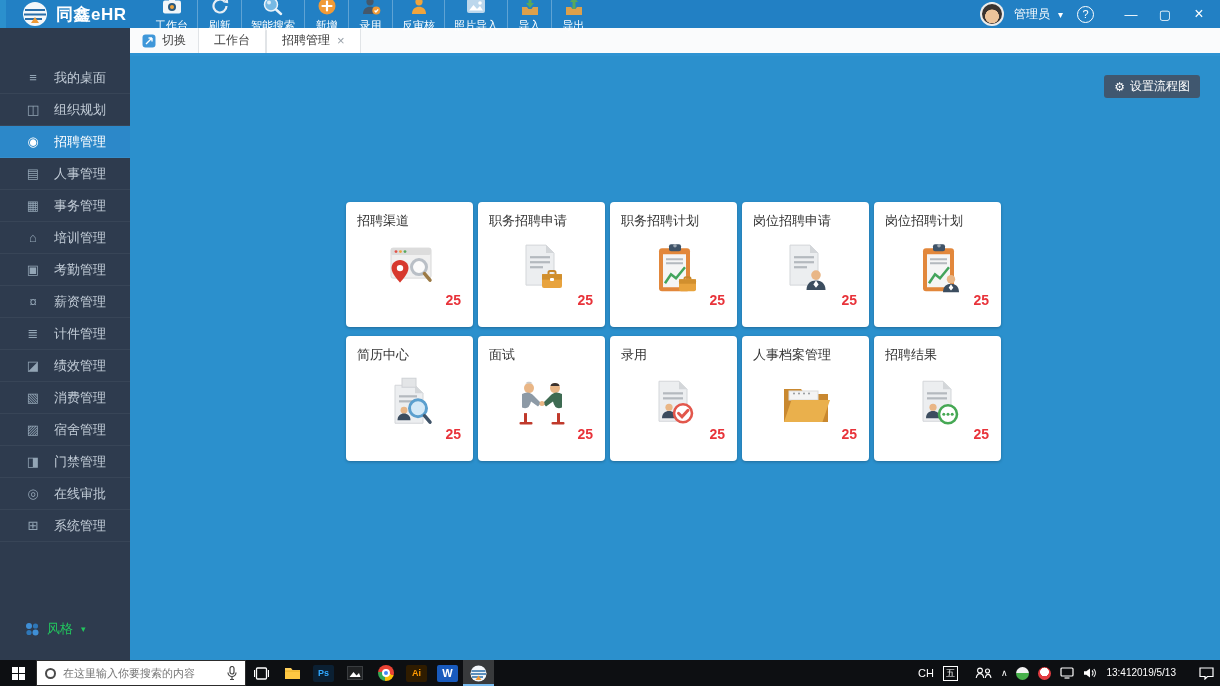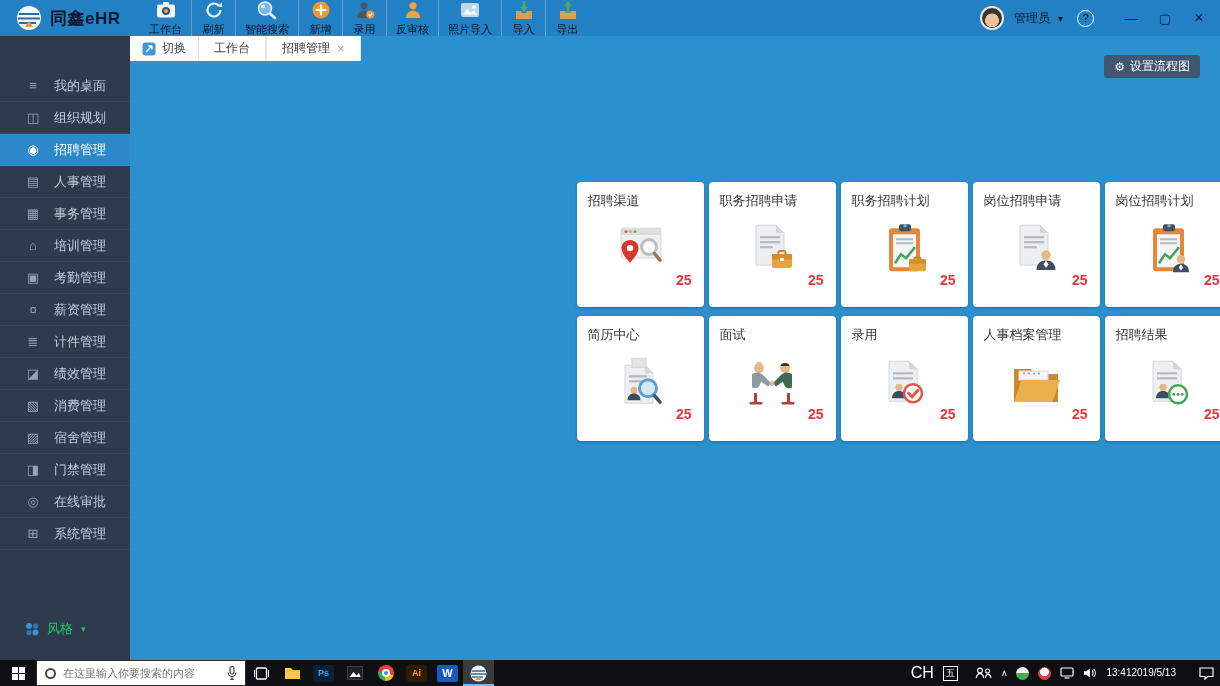--- a/index.html
+++ b/index.html
@@ -1,20 +1,20 @@
 <!DOCTYPE html>
 <html><head>
 <meta charset="utf-8">
 <style>
   * { margin:0; padding:0; box-sizing:border-box; }
   html,body { width:1220px; height:686px; overflow:hidden; font-family:"Liberation Sans","DejaVu Sans",sans-serif; }
   .screen { width:1220px; height:686px; display:flex; flex-direction:column; background:#2b90cd; }
 
   
-  .topbar { height:36px; background:#2280c4; display:flex; align-items:center; color:#0f172a; flex:0 0 auto; }
+  .topbar { height:28px; background:#2280c4; display:flex; align-items:center; color:#ffffff; flex:0 0 auto;margin-left:6px; }
   .logo { width:140px; display:flex; align-items:center; gap:8px; padding-left:16px; flex:0 0 auto; cursor:pointer; }
   .brand { font-size:17px; font-weight:bold; letter-spacing:.5px; white-space:nowrap; }
   .toolbar { display:flex; align-items:stretch; height:100%; }
   .tb-item { display:flex; flex-direction:column; align-items:center; justify-content:center; gap:2px; padding:0 9px; min-width:44px; cursor:pointer; position:relative; }
   .tb-item + .tb-item { border-left:1px solid rgba(255,255,255,.28); }
   .tb-item .lbl { font-size:11px; white-space:nowrap; }
   .topbar-right { margin-left:auto; display:flex; align-items:center; gap:4px; padding-right:6px; }
   .avatar { width:24px; height:24px; border-radius:50%; background:radial-gradient(circle at 50% 62%, #ecc39a 0 42%, #3a3330 45%); border:2px solid rgba(255,255,255,.9); cursor:pointer; }
   .username { font-size:12px; margin-left:6px; cursor:pointer; }
   .caret { font-size:10px; margin:0 10px 0 4px; cursor:pointer; }
@@ -25,21 +25,21 @@
   .bodyrow { flex:1; display:flex; min-height:0; }
   .sidebar { width:130px; background:#2e3b4e; position:relative; flex:0 0 auto; }
   .nav { padding-top:34px; }
   .nav-item { height:32px; display:flex; align-items:center; padding-left:25px; gap:13px; color:#c3cdd8; font-size:13px; cursor:pointer; border-bottom:1px solid rgba(255,255,255,.05); }
   .nav-item .nicon { width:16px; text-align:center; font-size:13px; color:#93a5b5; }
   .nav-item.active { background:#2c88c9; color:#fff; }
   .nav-item.active .nicon { color:#fff; }
   .style-picker { position:absolute; left:25px; bottom:22px; display:flex; align-items:center; gap:8px; color:#22c55e; font-size:13px; cursor:pointer; }
   .style-picker .caret2 { font-size:9px; }
 
-  .main { flex:1; display:flex; flex-direction:row; min-width:0; }
+  .main { flex:1; display:flex; flex-direction:column; min-width:0; }
   .tabbar { height:28px; background:#fafbfc; display:flex; align-items:stretch; border-bottom:3px solid #2e93d2; flex:0 0 auto; }
   .switch-btn { display:flex; align-items:center; gap:6px; padding:0 12px; font-size:12px; color:#444; cursor:pointer; }
   .tab { display:flex; align-items:center; gap:7px; padding:0 15px; font-size:12px; color:#444; background:#fff; border-left:1px solid #e1e4e7; border-right:1px solid #e1e4e7; cursor:pointer; }
   .tab.active { color:#333; }
   .tab-close { color:#98a0a8; font-size:13px; cursor:pointer; }
 
   .content { flex:1; background:#2b90cd; position:relative; min-height:0; }
   .flow-btn { position:absolute; top:19px; right:20px; height:23px; background:#40576f; color:#fff; border:none; border-radius:3px; padding:0 10px; font-size:12px; display:flex; align-items:center; gap:5px; cursor:pointer; font-family:inherit; }
   .flow-btn .gear { font-size:12px; }
 
@@ -57,21 +57,21 @@
   .tk-search input { border:none; outline:none; flex:1; font-size:11px; color:#444; font-family:inherit; background:transparent; min-width:0; }
   .tk-icon { width:31px; display:flex; align-items:center; justify-content:center; cursor:pointer; }
   .tk-icon.active { background:rgba(255,255,255,.18); box-shadow:inset 0 -2px 0 #76b9ed; }
   .appsq { width:21px; height:17px; display:flex; align-items:center; justify-content:center; font-size:9px; font-weight:bold; border-radius:2px; }
   .ps-sq { background:#0b2033; color:#31a8ff; }
   .ai-sq { background:#2f1c00; color:#ff9a00; }
   .w-sq  { background:#185abd; color:#fff; font-size:11px; }
   .chrome-ball { width:16px; height:16px; border-radius:50%; background:conic-gradient(#ea4335 0 30%, #fbbc05 30% 52%, #34a853 52% 78%, #ea4335 78%); position:relative; }
   .chrome-ball::after { content:""; position:absolute; left:4px; top:4px; width:8px; height:8px; border-radius:50%; background:#4285f4; border:2px solid #fff; box-sizing:border-box; }
   .tray { margin-left:auto; display:flex; align-items:center; padding-right:6px; gap:9px; }
-  .tray-txt { font-size:16px; cursor:pointer;text-align:center; }
+  .tray-txt { font-size:11px; cursor:pointer;text-align:center; }
   .ime-box { width:15px; height:15px; border:1px solid #fff; font-size:9px; display:flex; align-items:center; justify-content:center; cursor:pointer; }
   .chev { font-size:9px; cursor:pointer; }
   .tray-ball { width:13px; height:13px; border-radius:50%; background:linear-gradient(180deg,#f2f2f2 45%,#47b04b 45%); cursor:pointer; }
   .tray-tim { width:13px; height:13px; border-radius:50%; background:radial-gradient(circle at 50% 38%,#fff 0 40%,#e23b41 44%); cursor:pointer; }
   .clock { display:flex; flex-direction:row; align-items:center; justify-content:center; font-size:10px; line-height:1.15; cursor:pointer; }
   svg { display:block; }
 </style>
 </head>
 <body>
 

